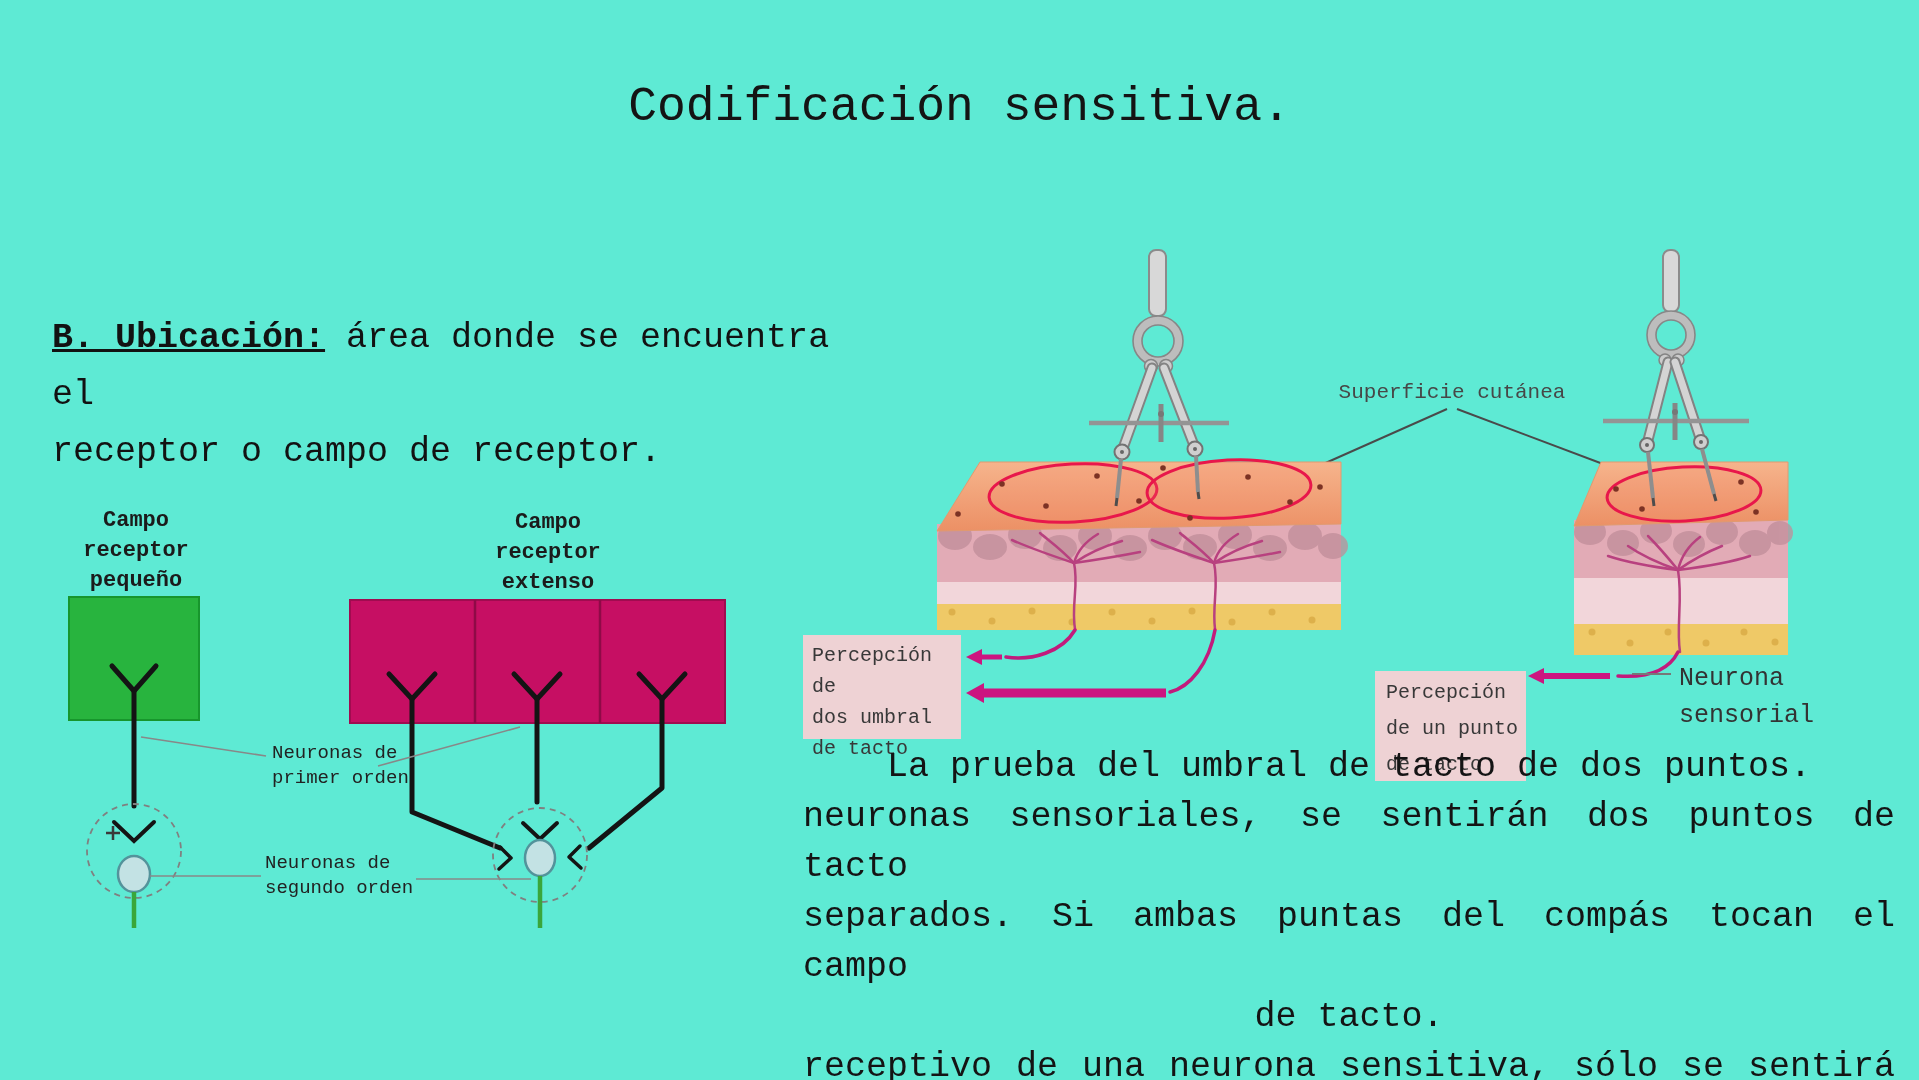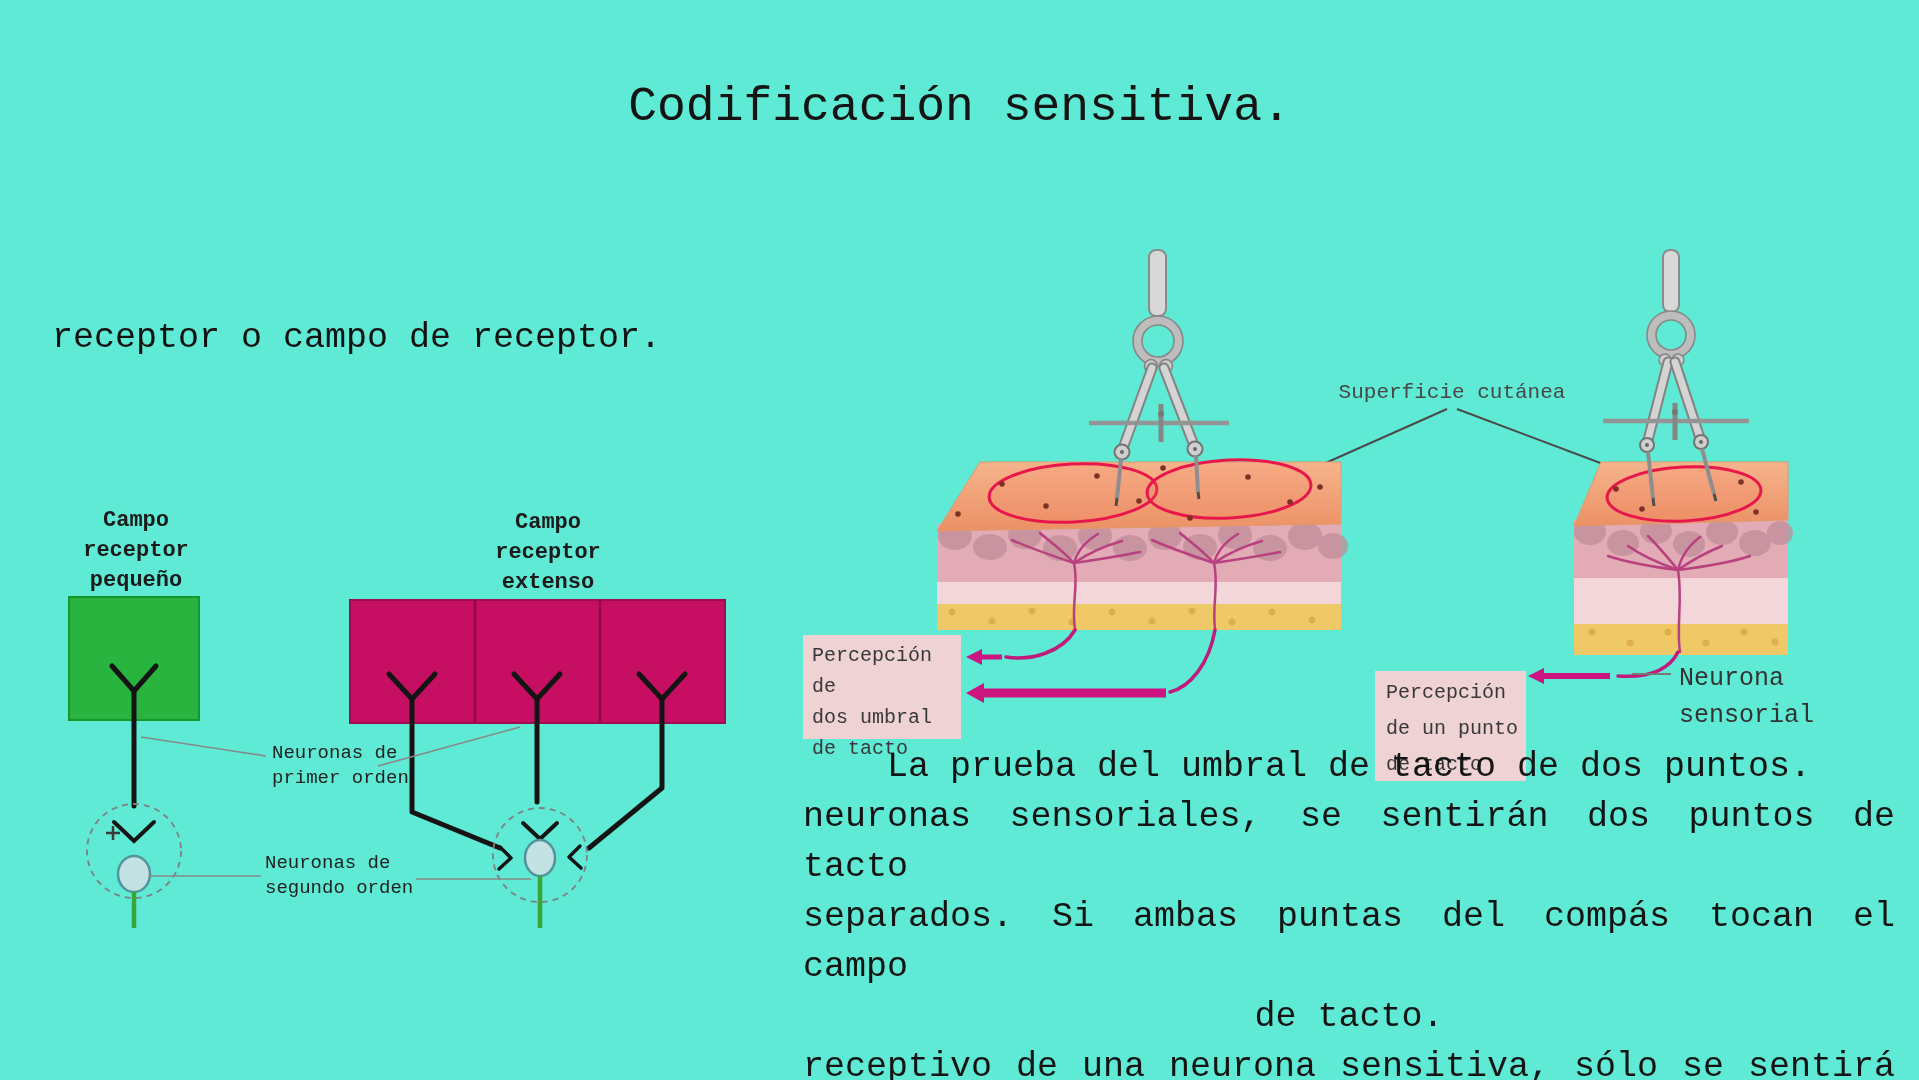--- a/index.html
+++ b/index.html
@@ -249,20 +249,21 @@
       <line x1="1648" y1="452" x2="1653" y2="498" stroke="#8e8e8e" stroke-width="4"></line>
       <line x1="1653" y1="498" x2="1654" y2="506" stroke="#4d4d4d" stroke-width="3"></line>
       <line x1="1702" y1="449" x2="1714" y2="494" stroke="#8e8e8e" stroke-width="4"></line>
       <line x1="1714" y1="494" x2="1716" y2="501" stroke="#4d4d4d" stroke-width="3"></line>
     </g>
   </svg>
 
   <div class="abs" id="title">Codificación sensitiva.</div>
 
   <div class="abs" id="intro">
+    <div><span class="hd">B. Ubicación:</span><span> área donde se encuentra el</span></div>
     <div>receptor o campo de receptor.</div>
   </div>
 
   <div class="abs fieldlab pre" style="left:61px;top:506px;">Campo
 receptor
 pequeño</div>
   <div class="abs fieldlab pre" style="left:473px;top:508px;">Campo
 receptor
 extenso</div>
 

